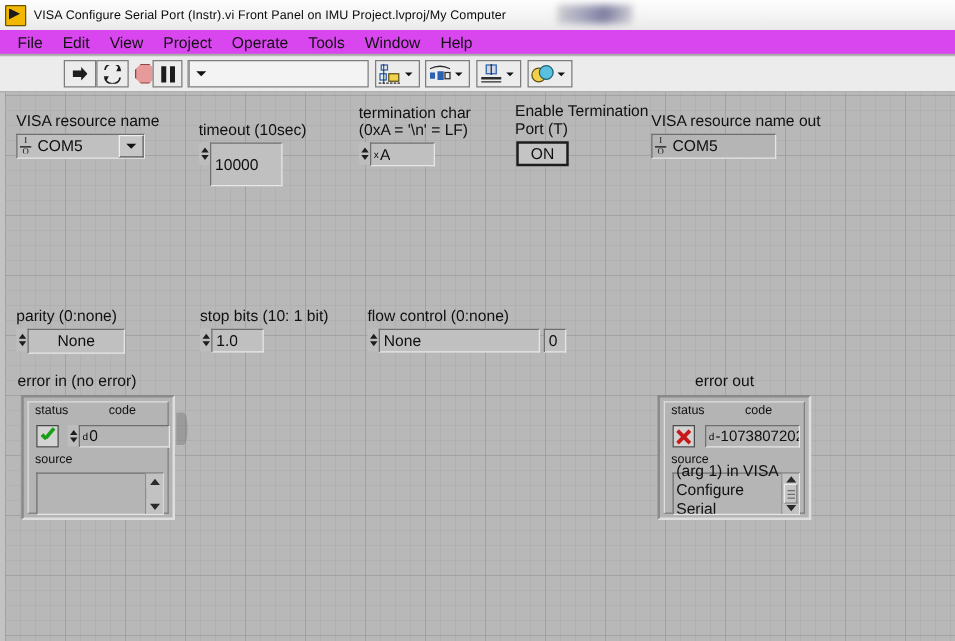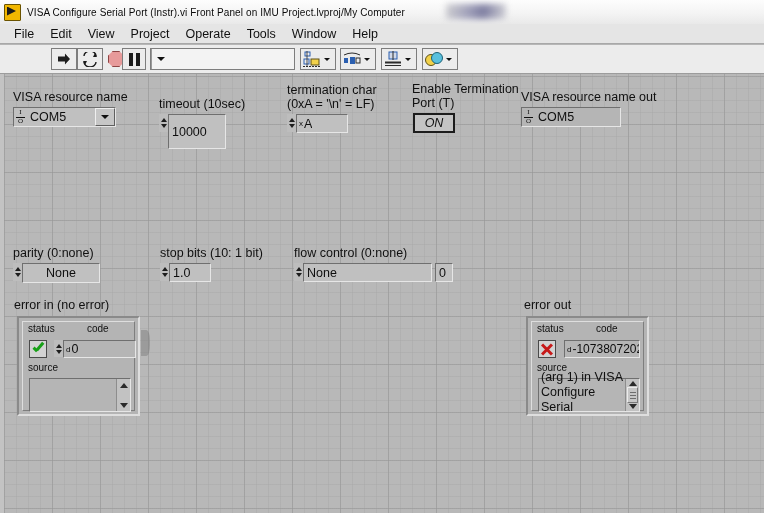--- a/index.html
+++ b/index.html
@@ -32,21 +32,21 @@
   }
   .title-blur{
     position:absolute;left:446px;top:4px;width:60px;height:15px;
     background:linear-gradient(100deg,#c9c9cc 0%,#8f8fae 40%,#6a6a93 62%,#cfcfd4 100%);
     filter:blur(3px);opacity:.85;
   }
 
   
   .menubar{
     position:absolute;left:0;top:24px;width:764px;height:20px;
-    background:#e5e5e5;border-bottom:1px solid #a8a8a8;
+    background:#d946ef;border-bottom:1px solid #a8a8a8;
     display:flex;align-items:center;padding-left:6px;box-sizing:border-box;
   }
   .menu-item{
     font-size:12.5px;color:#111;padding:1px 8px;cursor:default;white-space:nowrap;
   }
 
   
   .toolbar{
     position:absolute;left:0;top:45px;width:764px;height:28px;
     background:#ececec;border-bottom:1px solid #9c9c9c;
@@ -382,21 +382,21 @@
         <span class="field control-bg" style="width:52px;height:19px;">
           <span class="radix">x</span>
           <span class="val" style="padding-left:0;">A</span>
         </span>
       </div>
     </div>
 
     <div class="ctl" style="left:412px;top:8px;">
       <div class="lbl">Enable Termination</div>
       <div class="lbl">Port (T)</div>
-      <div class="boolbtn" style="width:42px;height:20px;margin-top:3px;margin-left:1px;font-style:italic;">
+      <div class="boolbtn" style="width:42px;height:20px;margin-top:3px;margin-left:1px;">
         <span>ON</span>
       </div>
     </div>
 
     <div class="ctl" style="left:521px;top:16px;">
       <div class="lbl">VISA resource name out</div>
       <div class="field indicator" style="width:100px;height:20px;margin-top:3px;">
         <span class="io-icon">
           <span>I</span>
             <span class="bar"></span>
@@ -481,21 +481,21 @@
               <u></u>
             </div>
           <div class="vs-arrow">
               <d></d>
             </div>
         </div>
       </div>
     </div>
     <div class="shadowstub" style="left:141px;top:256px;width:9px;height:26px;"></div>
 
-    <div class="ctl" style="left:524px;top:224px;">
+    <div class="ctl" style="left:556px;top:224px;">
       <div class="lbl">error out</div>
     </div>
     <div class="cluster" style="left:526px;top:242px;width:123px;height:100px;">
       <div class="cluster-in"></div>
       <div class="cl-lbl" style="left:9px;top:5px;">status</div>
       <div class="cl-lbl" style="left:68px;top:5px;">code</div>
 
       <div class="ledbox" style="left:10px;top:22px;">
         <span class="xmark"></span>
       </div>

